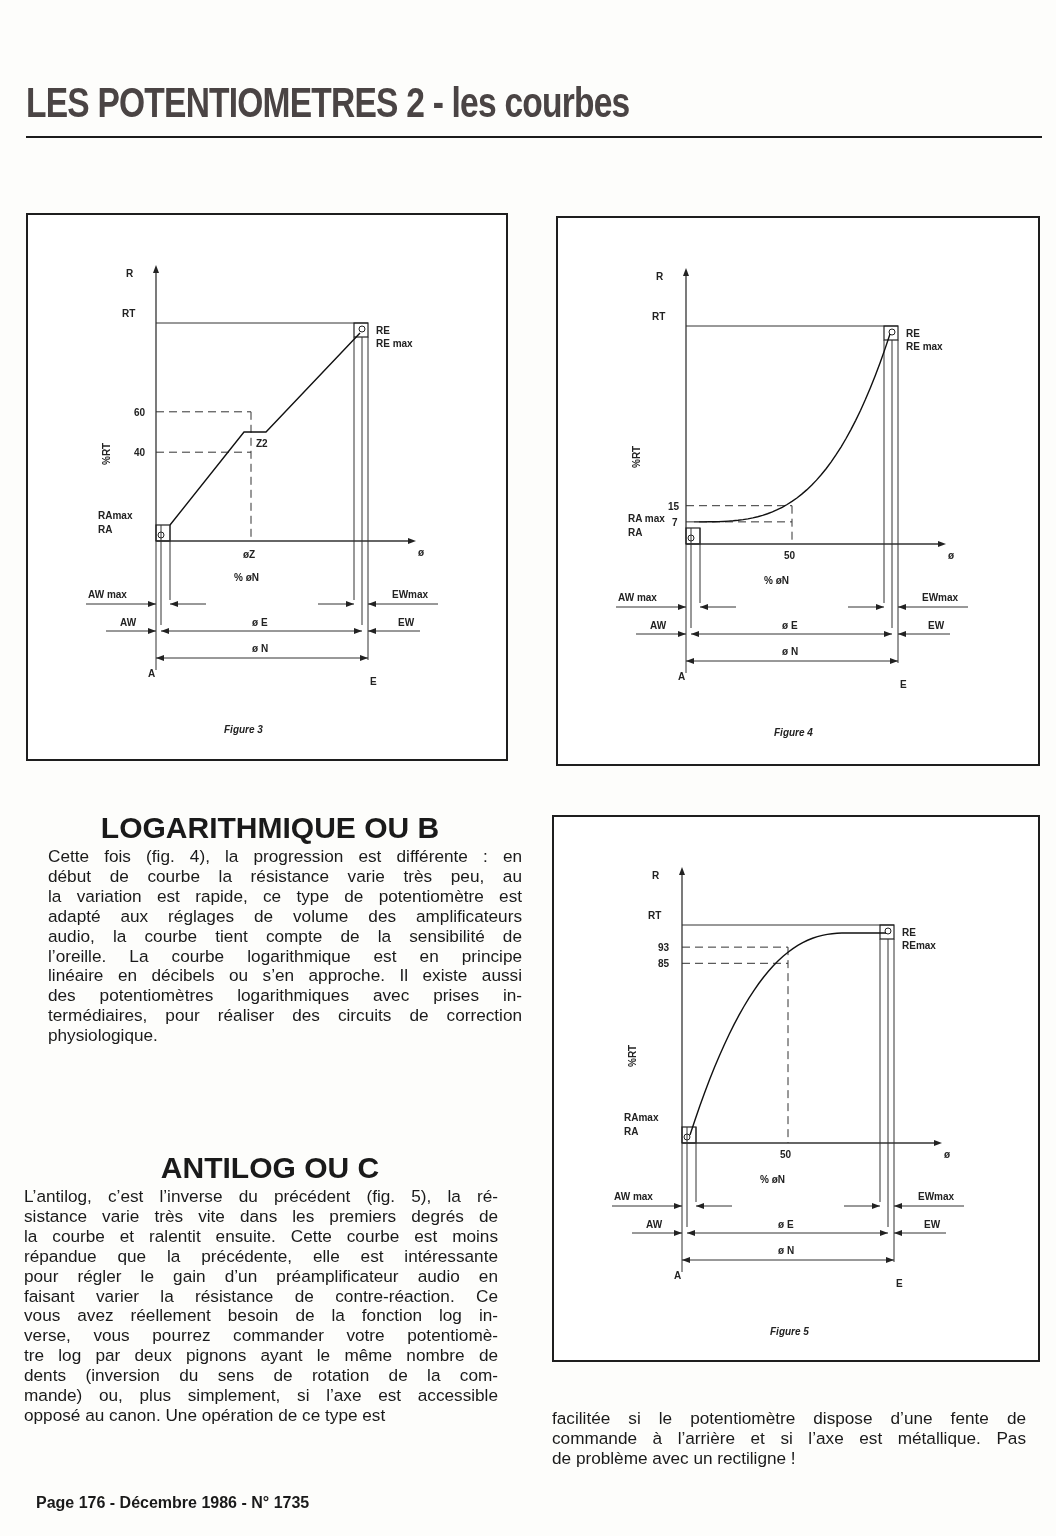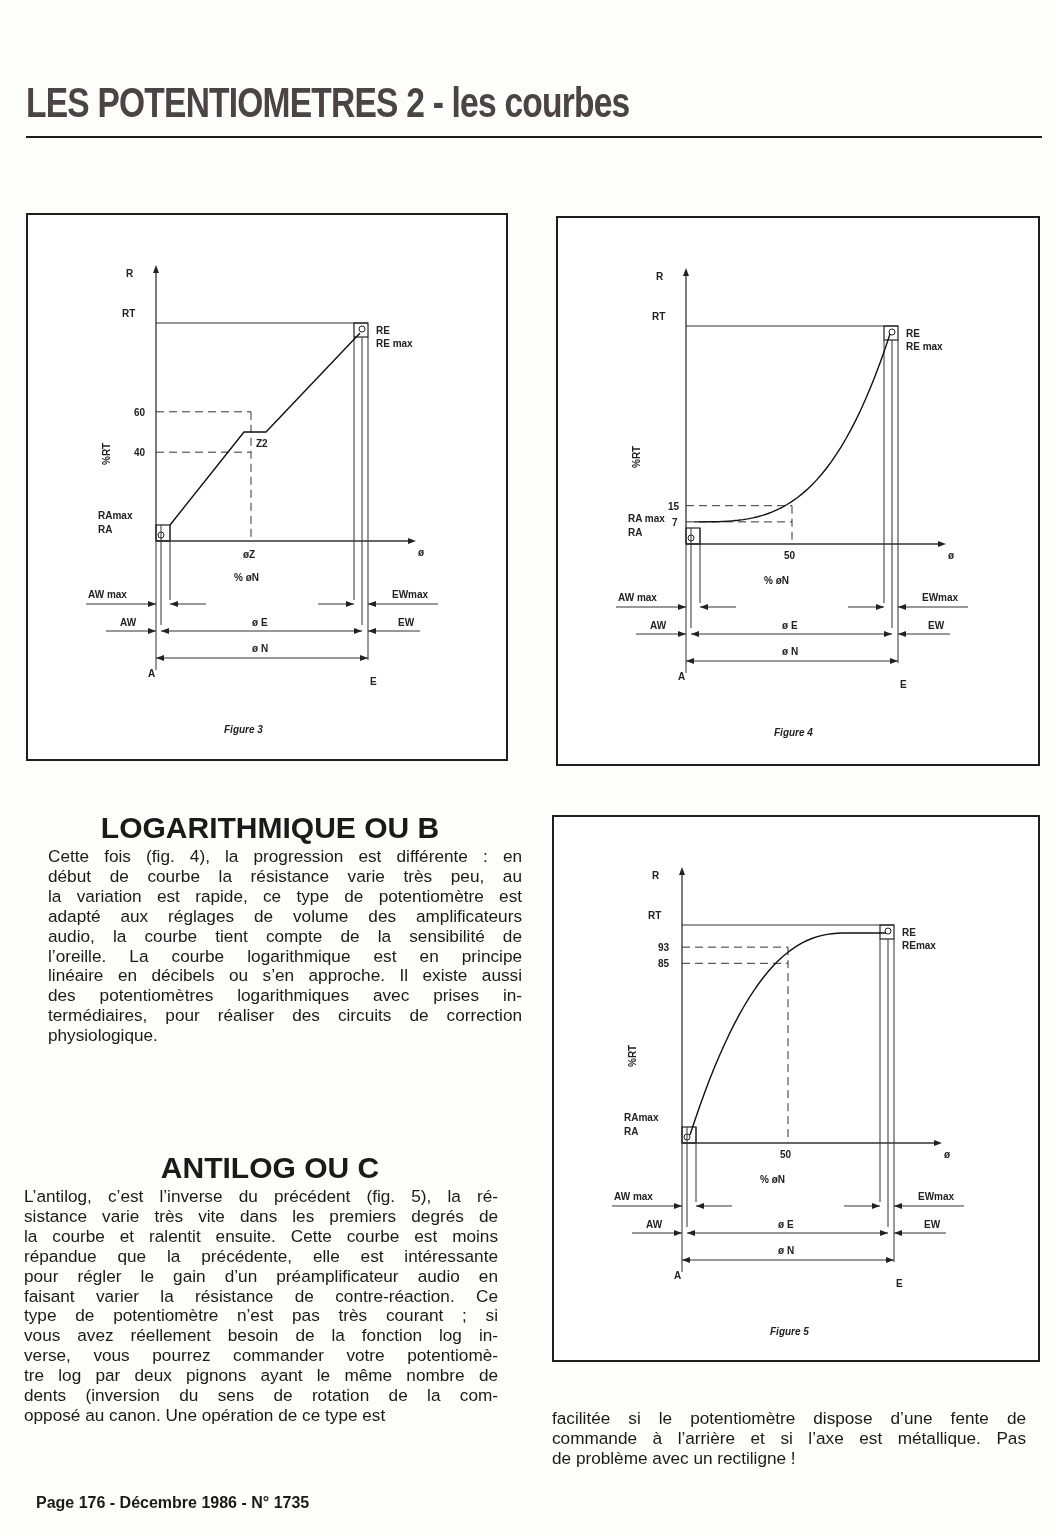--- a/index.html
+++ b/index.html
@@ -227,25 +227,25 @@
   </div>
 
 <div class="heading" style="left:20px;top:1151px;width:500px;">ANTILOG OU C</div>
 <div class="para" id="para1" style="left:24px;top:1187px;width:474px;">
     <span>L’antilog, c’est l’inverse du précédent (fig. 5), la ré-</span>
     <span>sistance varie très vite dans les premiers degrés de</span>
     <span>la courbe et ralentit ensuite. Cette courbe est moins</span>
     <span>répandue que la précédente, elle est intéressante</span>
     <span>pour régler le gain d’un préamplificateur audio en</span>
     <span>faisant varier la résistance de contre-réaction. Ce</span>
-    <span>type de potentiomètre n’est pas très courant ; si</span>
     <span>vous avez réellement besoin de la fonction log in-</span>
     <span>verse, vous pourrez commander votre potentiomè-</span>
     <span>tre log par deux pignons ayant le même nombre de</span>
     <span>dents (inversion du sens de rotation de la com-</span>
+    <span>mande) ou, plus simplement, si l’axe est accessible</span>
     <span class="last">opposé au canon. Une opération de ce type est</span>
   </div>
 
 <div class="para" id="para2" style="left:552px;top:1409px;width:474px;">
     <span>facilitée si le potentiomètre dispose d’une fente de</span>
     <span>commande à l’arrière et si l’axe est métallique. Pas</span>
     <span class="last">de problème avec un rectiligne !</span>
   </div>
 
 <div class="footer">Page 176 - Décembre 1986 - N° 1735</div>

